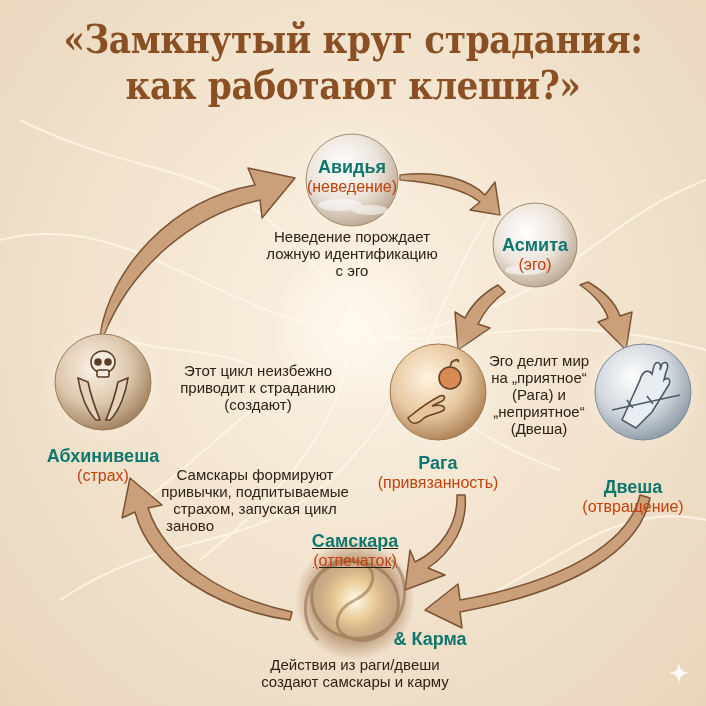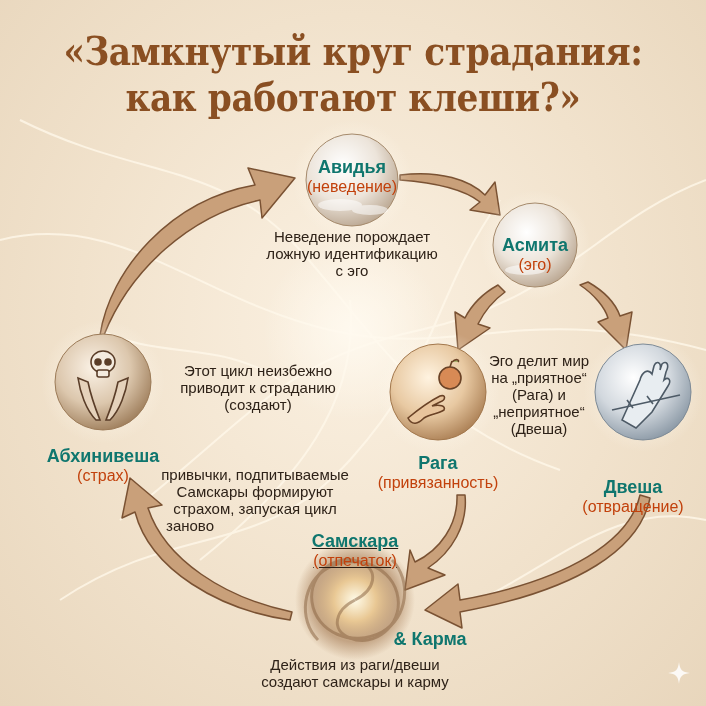--- a/index.html
+++ b/index.html
@@ -3,21 +3,21 @@
 <meta charset="utf-8">
 <style>
   html, body { margin: 0; padding: 0; }
   body {
     width: 706px; height: 706px; overflow: hidden; position: relative;
     font-family: "Liberation Sans", "DejaVu Sans", sans-serif;
     background: radial-gradient(ellipse at 50% 45%, #fbf1e2 0%, #f1e2cc 55%, #e8d6bc 100%);
   }
   .bgsvg { position: absolute; left: 0; top: 0; width: 706px; height: 706px; }
   .title {
-    position: absolute; left: 0; top: 28px; width: 706px; text-align: center;
+    position: absolute; left: 0; top: 16px; width: 706px; text-align: center;
     font-family: "DejaVu Serif", "Liberation Serif", serif;
     color: #8a4f22; font-size: 40px; line-height: 46px; font-weight: bold;
     letter-spacing: -0.5px;
   }
   .title div { transform: scaleX(0.86); }
   .lbl { position: absolute; text-align: center; color: #2c1d12; }
   .name { font-weight: bold; font-size: 18px; line-height: 22px; color: #0f766e; }
   .sub { font-size: 16px; line-height: 18px; color: #c2410c; }
   .desc { position: absolute; text-align: center; font-size: 15px; line-height: 17px; color: #2e2218; }
   .sparkle { position: absolute; left: 668px; top: 662px; width: 22px; height: 22px; }
@@ -175,22 +175,22 @@
 <div class="lbl" style="left:33px; top:445px; width:140px;">
   <div class="name">Абхинивеша</div>
   <div class="sub">(страх)</div>
 </div>
 <div class="desc" style="left:168px; top:362px; width:180px;">
   <div>Этот цикл неизбежно</div>
   <div>приводит к страданию</div>
   <div>(создают)</div>
 </div>
 <div class="desc" style="left:150px; top:466px; width:210px;">
+  <div>Самскары формируют</div>
   <div>привычки, подпитываемые</div>
-  <div>Самскары формируют</div>
   <div>страхом, запуская цикл</div>
   <div style="text-align:left; padding-left:16px;">заново</div>
 </div>
 
 <div class="lbl" style="left:300px; top:530px; width:110px;text-decoration:underline;">
   <div class="name">Самскара</div>
   <div class="sub">(отпечаток)</div>
 </div>
 <div class="lbl" style="left:380px; top:628px; width:100px;">
   <div class="name">&amp; Карма</div>

